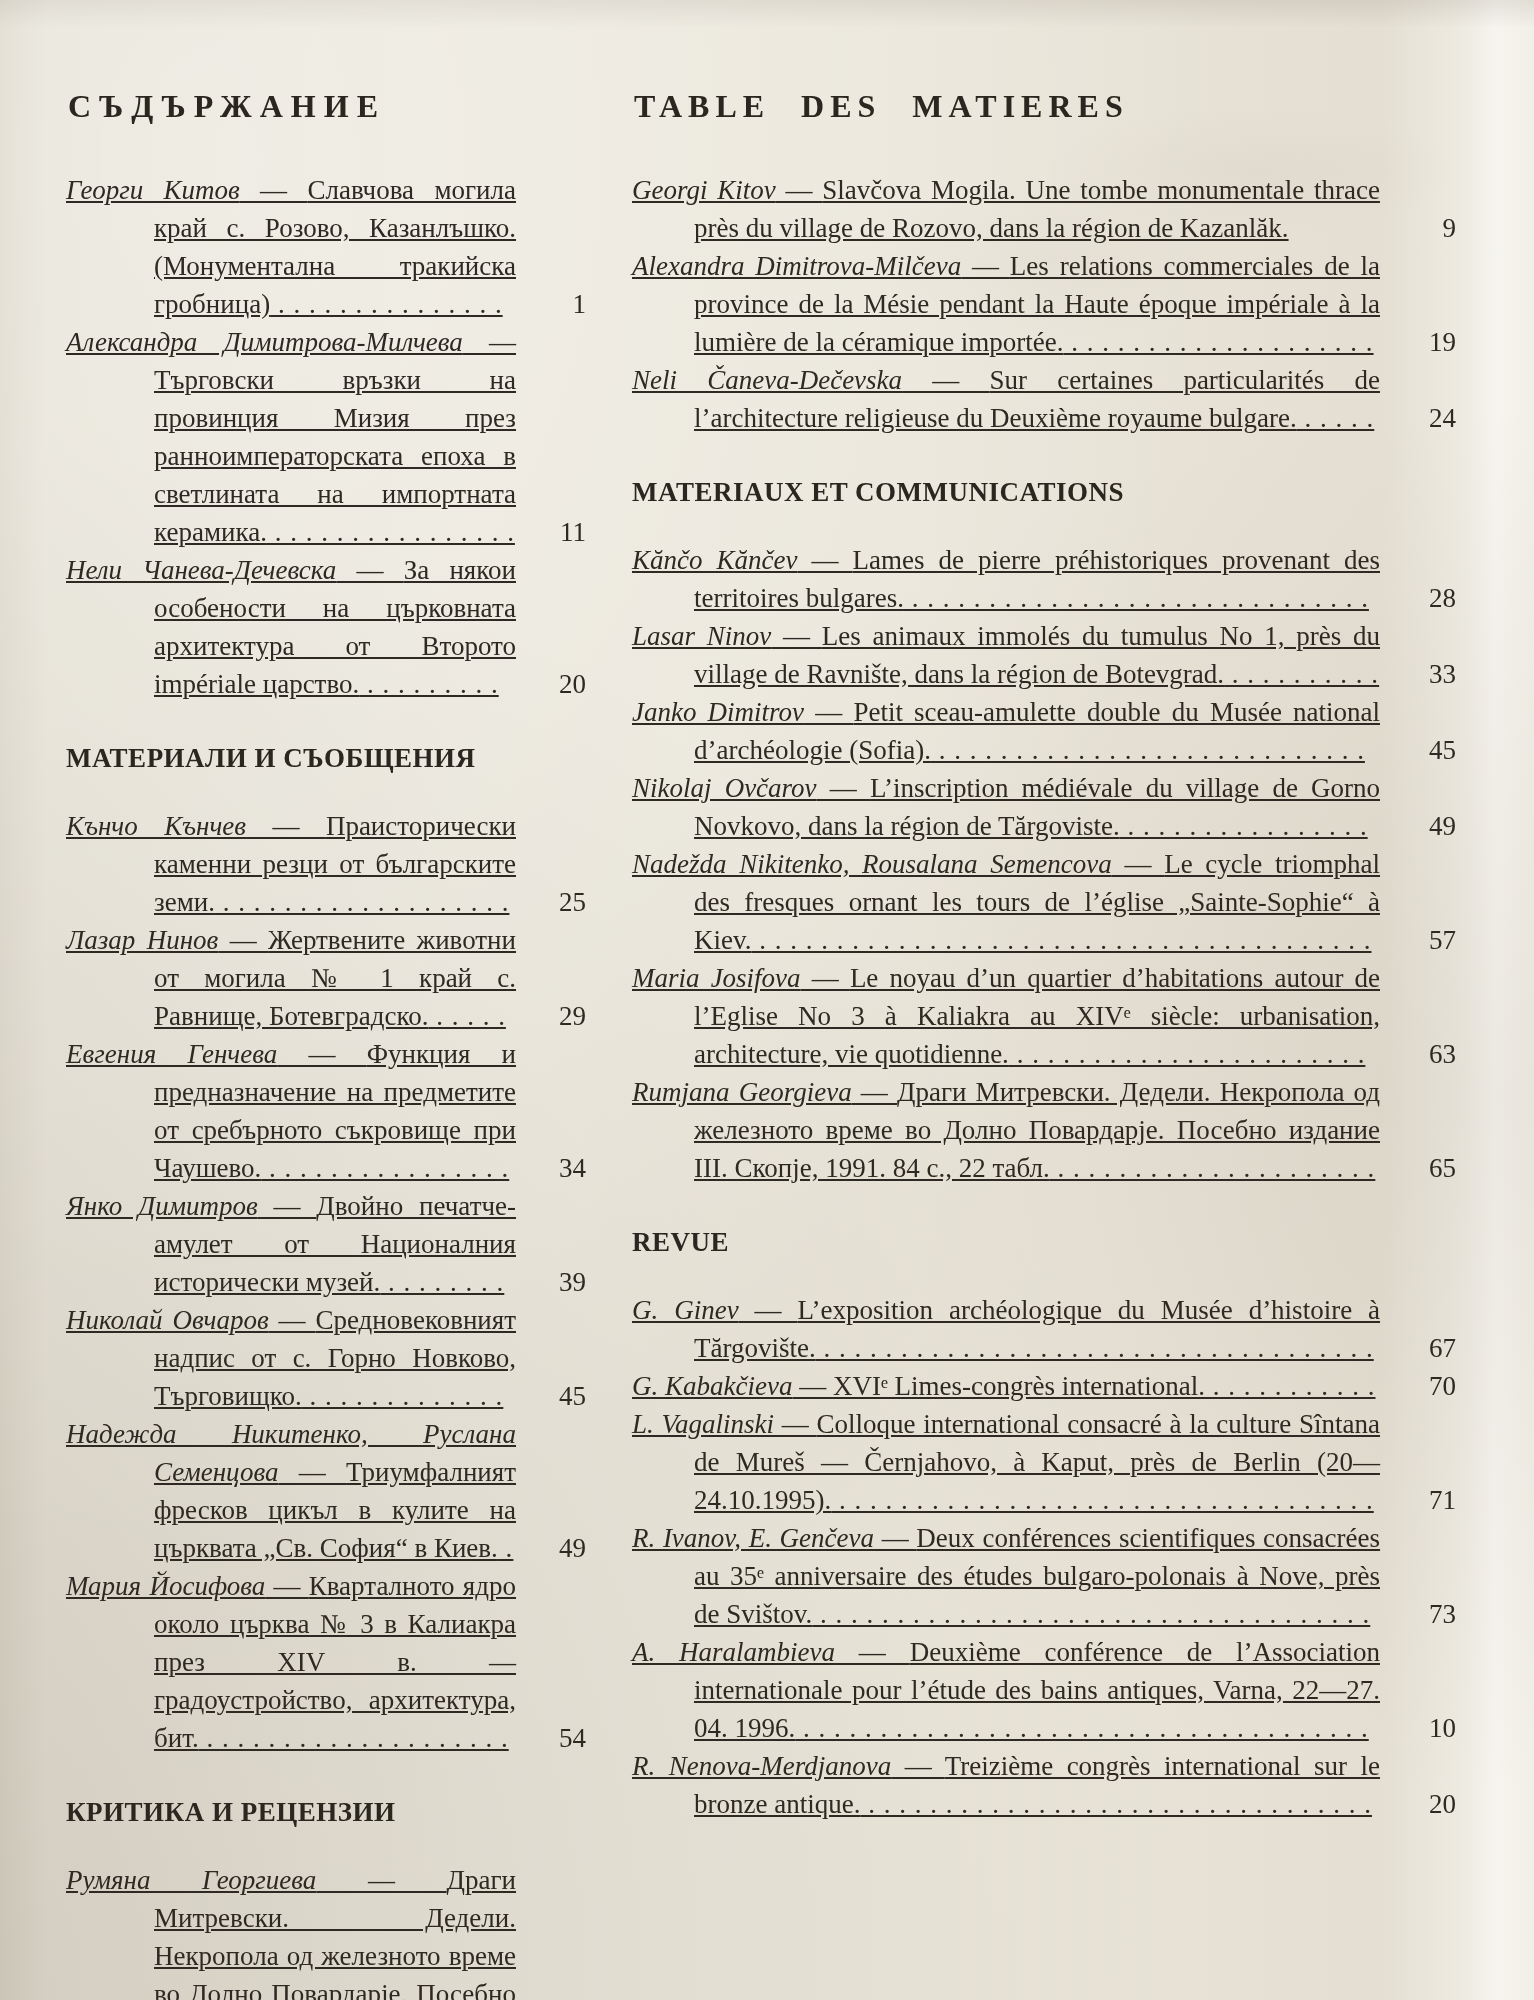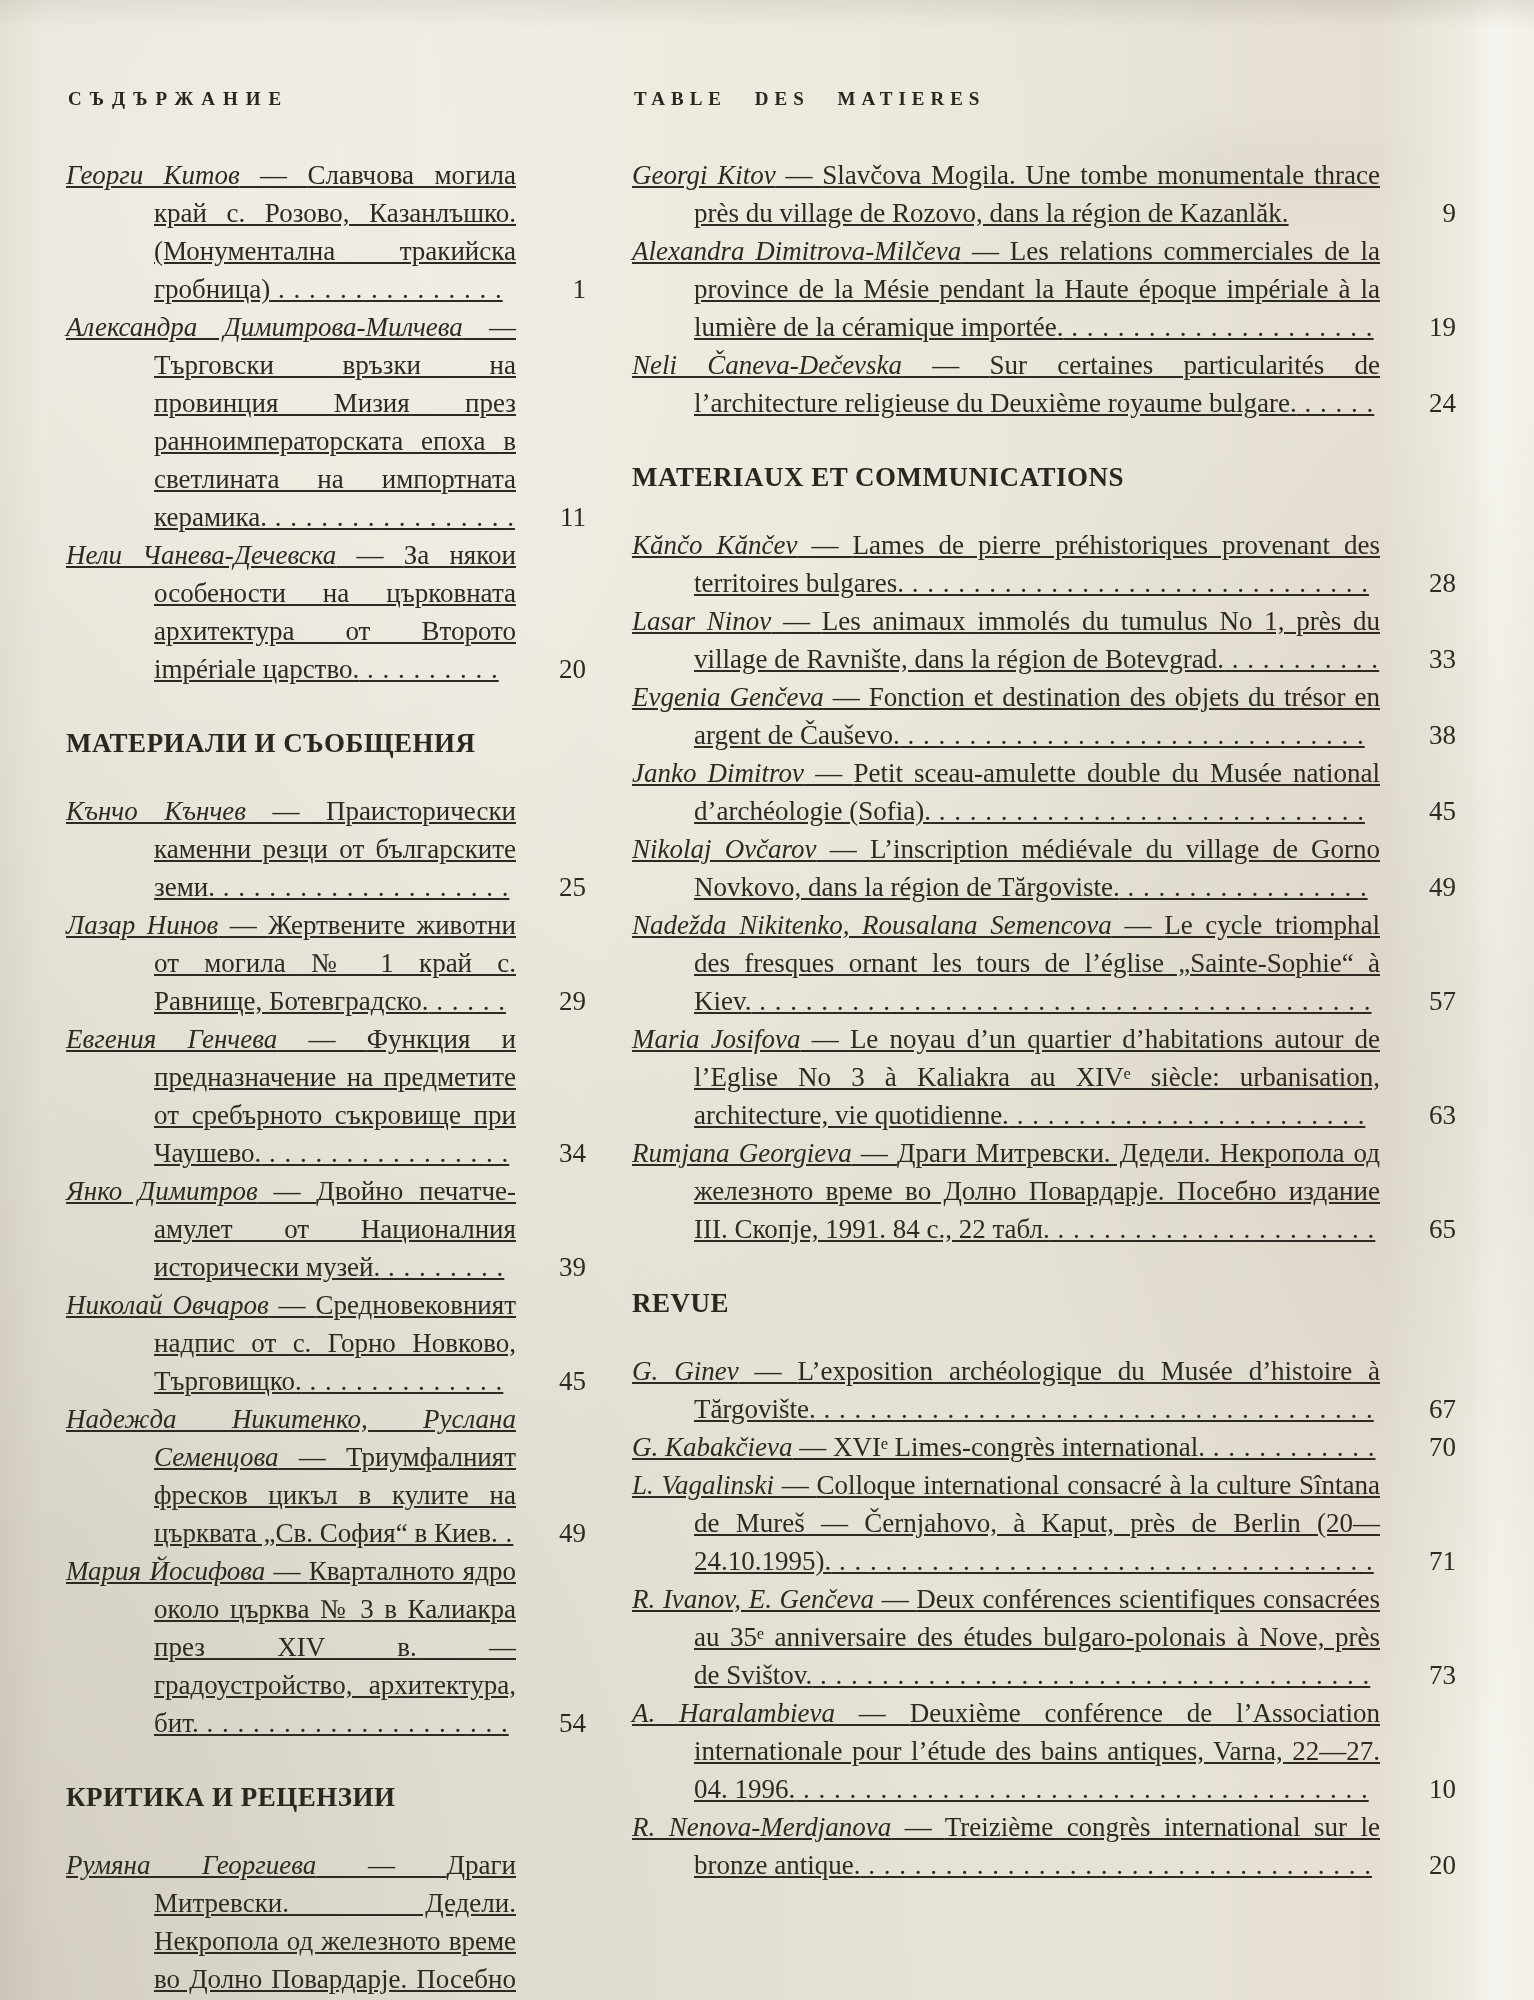--- a/index.html
+++ b/index.html
@@ -26,21 +26,21 @@
     background:
       radial-gradient(ellipse 300px 90px at 1250px 170px, rgba(120,110,95,0.05), rgba(120,110,95,0) 70%),
       radial-gradient(ellipse 260px 120px at 1050px 260px, rgba(120,110,95,0.04), rgba(120,110,95,0) 70%);
   }
   .col { position: absolute; top: 88px; }
   .col[data-col="0"] { left: 66px;  width: 520px; }
   .col[data-col="1"] { left: 632px; width: 824px; }
 
   .col-header {
     margin: 0 0 46px 2px;
-    font-size: 19px; font-weight: 600;
+    font-size: 32px; font-weight: 600;
     letter-spacing: 8px;
     white-space: nowrap;
     color: #2b261f;
   }
   .col[data-col="1"] .col-header { letter-spacing: 6px; word-spacing: 17px; }
 
   .col-body { font-size: 27px; line-height: 38px; }
 
   .section-heading {
     margin: 36px 0 30px 0;
@@ -87,21 +87,20 @@
 
   <div class="col" data-col="1">
     <h1 class="col-header">TABLE DES MATIERES</h1>
     <div class="col-body">
         <div class="entry"><span class="author">Georgi Kitov</span><span> — </span><span>Slavčova Mogila. Une tombe monumentale thrace près du village de Rozovo, dans la région de Kazanlăk.</span><span class="page-num">9</span></div>
         <div class="entry"><span class="author">Alexandra Dimitrova-Milčeva</span><span> — </span><span>Les relations commerciales de la province de la Mésie pendant la Haute époque impériale à la lumière de la céramique importée.</span><span class="dots"> . . . . . . . . . . . . . . . . . . . .</span><span class="page-num">19</span></div>
         <div class="entry"><span class="author">Neli Čaneva-Dečevska</span><span> — </span><span>Sur certaines particularités de l’architecture religieuse du Deuxième royaume bulgare.</span><span class="dots"> . . . . .</span><span class="page-num">24</span></div>
         <div class="section-heading">MATERIAUX ET COMMUNICATIONS</div>
         <div class="entry"><span class="author">Kănčo Kănčev</span><span> — </span><span>Lames de pierre préhistoriques provenant des territoires bulgares.</span><span class="dots"> . . . . . . . . . . . . . . . . . . . . . . . . . . . . . .</span><span class="page-num">28</span></div>
         <div class="entry"><span class="author">Lasar Ninov</span><span> — </span><span>Les animaux immolés du tumulus No 1, près du village de Ravnište, dans la région de Botevgrad.</span><span class="dots"> . . . . . . . . . .</span><span class="page-num">33</span></div>
-        <div class="entry"><span class="author">Evgenia Genčeva</span><span> — </span><span>Fonction et destination des objets du trésor en argent de Čauševo.</span><span class="dots"> . . . . . . . . . . . . . . . . . . . . . . . . . . . . . .</span><span class="page-num">38</span></div>
         <div class="entry"><span class="author">Janko Dimitrov</span><span> — </span><span>Petit sceau-amulette double du Musée national d’archéologie (Sofia).</span><span class="dots"> . . . . . . . . . . . . . . . . . . . . . . . . . . . .</span><span class="page-num">45</span></div>
         <div class="entry"><span class="author">Nikolaj Ovčarov</span><span> — </span><span>L’inscription médiévale du village de Gorno Novkovo, dans la région de Tărgoviste.</span><span class="dots"> . . . . . . . . . . . . . . . .</span><span class="page-num">49</span></div>
         <div class="entry"><span class="author">Nadežda Nikitenko, Rousalana Semencova</span><span> — </span><span>Le cycle triomphal des fresques ornant les tours de l’église „Sainte-Sophie“ à Kiev.</span><span class="dots"> . . . . . . . . . . . . . . . . . . . . . . . . . . . . . . . . . . . . . . . .</span><span class="page-num">57</span></div>
         <div class="entry"><span class="author">Maria Josifova</span><span> — </span><span>Le noyau d’un quartier d’habitations autour de l’Eglise No 3 à Kaliakra au XIVᵉ siècle: urbanisation, architecture, vie quotidienne.</span><span class="dots"> . . . . . . . . . . . . . . . . . . . . . . .</span><span class="page-num">63</span></div>
         <div class="entry"><span class="author">Rumjana Georgieva</span><span> — </span><span>Драги Митревски. Дедели. Некропола од железното време во Долно Повардарје. Посебно издание III. Скопје, 1991. 84 с., 22 табл.</span><span class="dots"> . . . . . . . . . . . . . . . . . . . . .</span><span class="page-num">65</span></div>
         <div class="section-heading">REVUE</div>
         <div class="entry"><span class="author">G. Ginev</span><span> — </span><span>L’exposition archéologique du Musée d’histoire à Tărgovište.</span><span class="dots"> . . . . . . . . . . . . . . . . . . . . . . . . . . . . . . . . . . . .</span><span class="page-num">67</span></div>
         <div class="entry"><span class="author">G. Kabakčieva</span><span> — </span><span>XVIᵉ Limes-congrès international.</span><span class="dots"> . . . . . . . . . . .</span><span class="page-num">70</span></div>
         <div class="entry"><span class="author">L. Vagalinski</span><span> — </span><span>Colloque international consacré à la culture Sîntana de Mureš — Černjahovo, à Kaput, près de Berlin (20—24.10.1995).</span><span class="dots"> . . . . . . . . . . . . . . . . . . . . . . . . . . . . . . . . . . .</span><span class="page-num">71</span></div>
         <div class="entry"><span class="author">R. Ivanov, E. Genčeva</span><span> — </span><span>Deux conférences scientifiques consacrées au 35ᵉ anniversaire des études bulgaro-polonais à Nove, près de Svištov.</span><span class="dots"> . . . . . . . . . . . . . . . . . . . . . . . . . . . . . . . . . . . .</span><span class="page-num">73</span></div>

